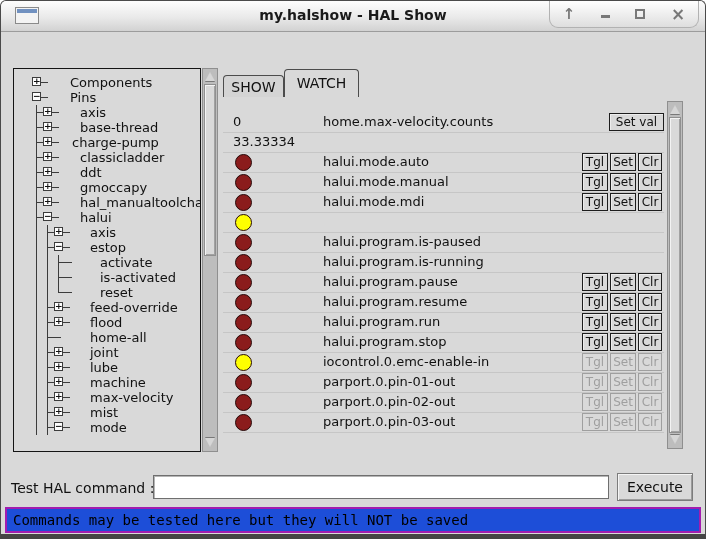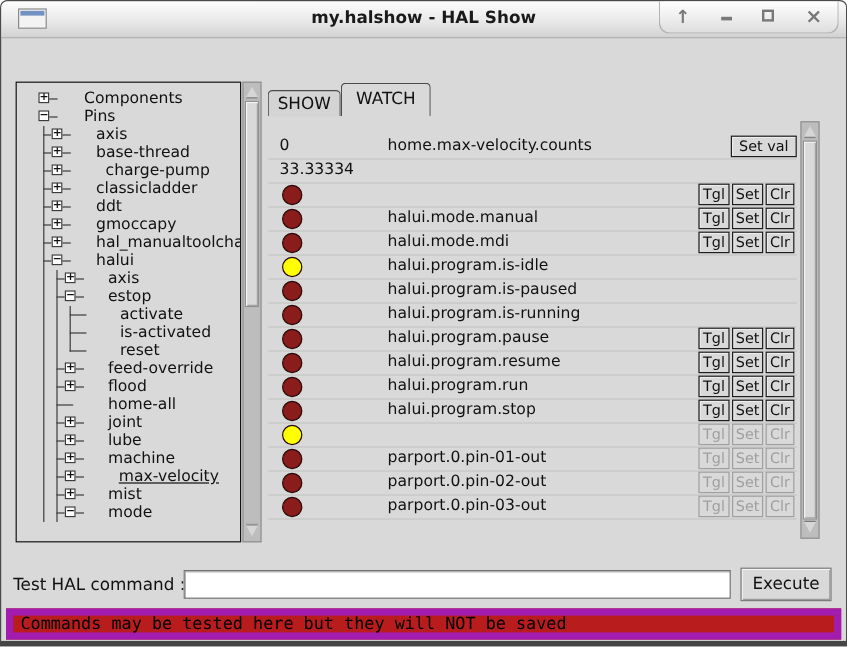--- a/index.html
+++ b/index.html
@@ -67,22 +67,22 @@
   .w-btn.setval{right:0px;width:55px;}
   .w-btn.disabled{color:#9f9f9f;border-color:#9f9f9f;box-shadow:none;}
   
   .cmdlabel{position:absolute;left:10px;top:479px;font-size:14px;color:#111;}
   .cmdinput{position:absolute;left:152px;top:474px;width:456px;height:24px;background:#ffffff;
             border:1px solid #6f6f6f;box-shadow:inset 1px 1px 0 #b5b5b5;box-sizing:border-box;
             font-family:"DejaVu Sans","Liberation Sans",sans-serif;font-size:13px;padding:0 4px;}
   .execute{position:absolute;left:616px;top:472px;width:76px;height:28px;background:#d9d9d9;
            border:1px solid #7c7c7c;box-shadow:inset 1px 1px 0 #f5f5f5, inset -1px -1px 0 #9b9b9b;
            font-family:"DejaVu Sans","Liberation Sans",sans-serif;font-size:14px;color:#111;box-sizing:border-box;}
-  .statusbar{position:absolute;left:4px;top:506px;width:696px;height:26px;background:#b91c1c;
-             border:6px solid #a21caf;box-sizing:border-box;display:flex;align-items:center;padding-left:6px;}
+  .statusbar{position:absolute;left:4px;top:506px;width:696px;height:26px;background:#1d4ed8;
+             border:2px solid #a21caf;box-sizing:border-box;display:flex;align-items:center;padding-left:6px;}
   .statusbar span{font-family:"DejaVu Sans Mono","Liberation Mono",monospace;font-size:14px;color:#000;}
 </style>
 </head>
 <body>
 
 <div class="window">
 
   <div class="titlebar">
     <span class="winicon">
         <span class="winicon-bar"></span>
@@ -120,21 +120,21 @@
         <div class="t-hl" style="left: 22px; width: 7px;"></div>
         <div class="t-pm" style="left: 29px;">+</div>
         <div class="t-hl" style="left: 38px; width: 7px;"></div>
         <span class="t-label" style="left: 66px;">base-thread</span>
       </div>
       <div class="t-row">
         <div class="t-vl" style="left: 22px;"></div>
         <div class="t-hl" style="left: 22px; width: 7px;"></div>
         <div class="t-pm" style="left: 29px;">+</div>
         <div class="t-hl" style="left: 38px; width: 7px;"></div>
-        <span class="t-label" style="left: 74px; text-align: right;">charge-pump</span>
+        <span class="t-label" style="left: 58px; text-align: right;">charge-pump</span>
       </div>
       <div class="t-row">
         <div class="t-vl" style="left: 22px;"></div>
         <div class="t-hl" style="left: 22px; width: 7px;"></div>
         <div class="t-pm" style="left: 29px;">+</div>
         <div class="t-hl" style="left: 38px; width: 7px;"></div>
         <span class="t-label" style="left: 66px;">classicladder</span>
       </div>
       <div class="t-row">
         <div class="t-vl" style="left: 22px;"></div>
@@ -246,21 +246,21 @@
         <div class="t-pm" style="left: 40px;">+</div>
         <div class="t-hl" style="left: 49px; width: 7px;"></div>
         <span class="t-label" style="left: 76px;">machine</span>
       </div>
       <div class="t-row">
         <div class="t-vl" style="left: 22px;"></div>
         <div class="t-vl" style="left: 33px;"></div>
         <div class="t-hl" style="left: 33px; width: 7px;"></div>
         <div class="t-pm" style="left: 40px;">+</div>
         <div class="t-hl" style="left: 49px; width: 7px;"></div>
-        <span class="t-label" style="left: 85px; text-decoration: underline;">max-velocity</span>
+        <span class="t-label" style="left: 76px;">max-velocity</span>
       </div>
       <div class="t-row">
         <div class="t-vl" style="left: 22px;"></div>
         <div class="t-vl" style="left: 33px;"></div>
         <div class="t-hl" style="left: 33px; width: 7px;"></div>
         <div class="t-pm" style="left: 40px;">+</div>
         <div class="t-hl" style="left: 49px; width: 7px;"></div>
         <span class="t-label" style="left: 76px;">mist</span>
       </div>
       <div class="t-row">
@@ -286,41 +286,41 @@
       <div class="w-row">
         <span class="w-val">0</span>
         <span class="w-name">home.max-velocity.counts</span>
         <button class="w-btn setval">Set val</button>
       </div>
       <div class="w-row">
         <span class="w-val">33.33334</span>
       </div>
       <div class="w-row">
         <span class="w-led" style="background: rgb(139, 28, 28);"></span>
+        <span class="w-name">halui.mode.auto</span>
         <button class="w-btn tgl">Tgl</button>
         <button class="w-btn set">Set</button>
         <button class="w-btn clr">Clr</button>
       </div>
       <div class="w-row">
         <span class="w-led" style="background: rgb(139, 28, 28);"></span>
         <span class="w-name">halui.mode.manual</span>
         <button class="w-btn tgl">Tgl</button>
         <button class="w-btn set">Set</button>
         <button class="w-btn clr">Clr</button>
       </div>
       <div class="w-row">
         <span class="w-led" style="background: rgb(139, 28, 28);"></span>
         <span class="w-name">halui.mode.mdi</span>
         <button class="w-btn tgl">Tgl</button>
         <button class="w-btn set">Set</button>
         <button class="w-btn clr">Clr</button>
       </div>
       <div class="w-row">
         <span class="w-led" style="background: rgb(255, 255, 0);"></span>
-        <span class="w-name">halui.program.is-idle</span>
       </div>
       <div class="w-row">
         <span class="w-led" style="background: rgb(139, 28, 28);"></span>
         <span class="w-name">halui.program.is-paused</span>
       </div>
       <div class="w-row">
         <span class="w-led" style="background: rgb(139, 28, 28);"></span>
         <span class="w-name">halui.program.is-running</span>
       </div>
       <div class="w-row">
@@ -346,20 +346,21 @@
       </div>
       <div class="w-row">
         <span class="w-led" style="background: rgb(139, 28, 28);"></span>
         <span class="w-name">halui.program.stop</span>
         <button class="w-btn tgl">Tgl</button>
         <button class="w-btn set">Set</button>
         <button class="w-btn clr">Clr</button>
       </div>
       <div class="w-row">
         <span class="w-led" style="background: rgb(255, 255, 0);"></span>
+        <span class="w-name">iocontrol.0.emc-enable-in</span>
         <button class="w-btn tgl disabled">Tgl</button>
         <button class="w-btn set disabled">Set</button>
         <button class="w-btn clr disabled">Clr</button>
       </div>
       <div class="w-row">
         <span class="w-led" style="background: rgb(139, 28, 28);"></span>
         <span class="w-name">parport.0.pin-01-out</span>
         <button class="w-btn tgl disabled">Tgl</button>
         <button class="w-btn set disabled">Set</button>
         <button class="w-btn clr disabled">Clr</button>

